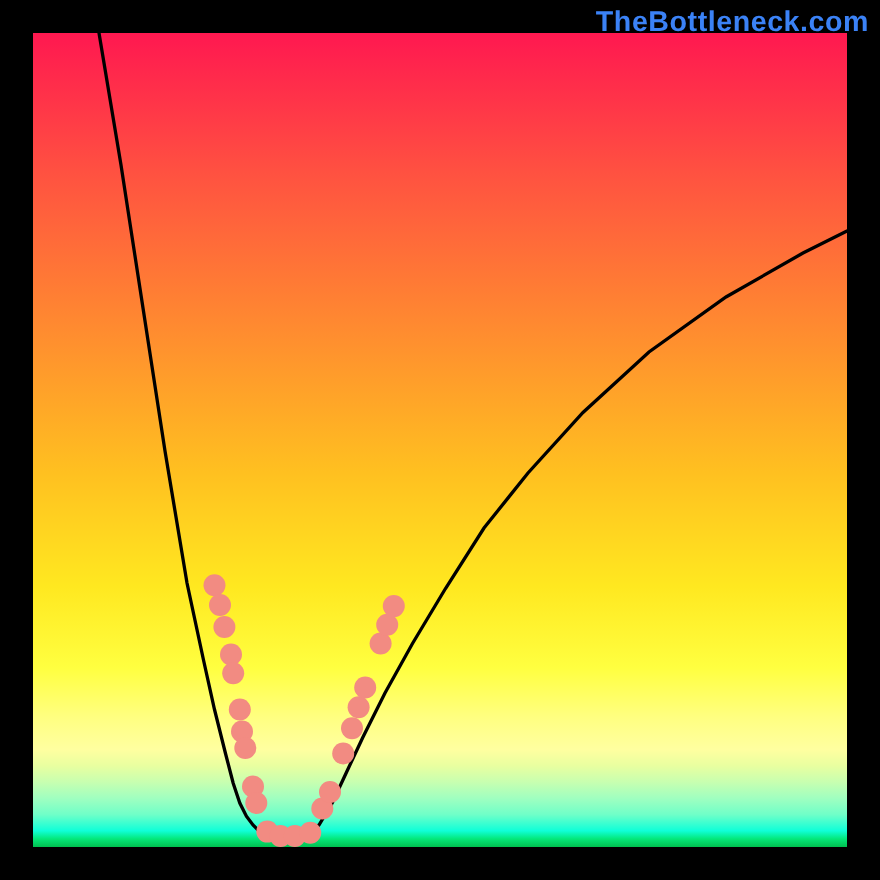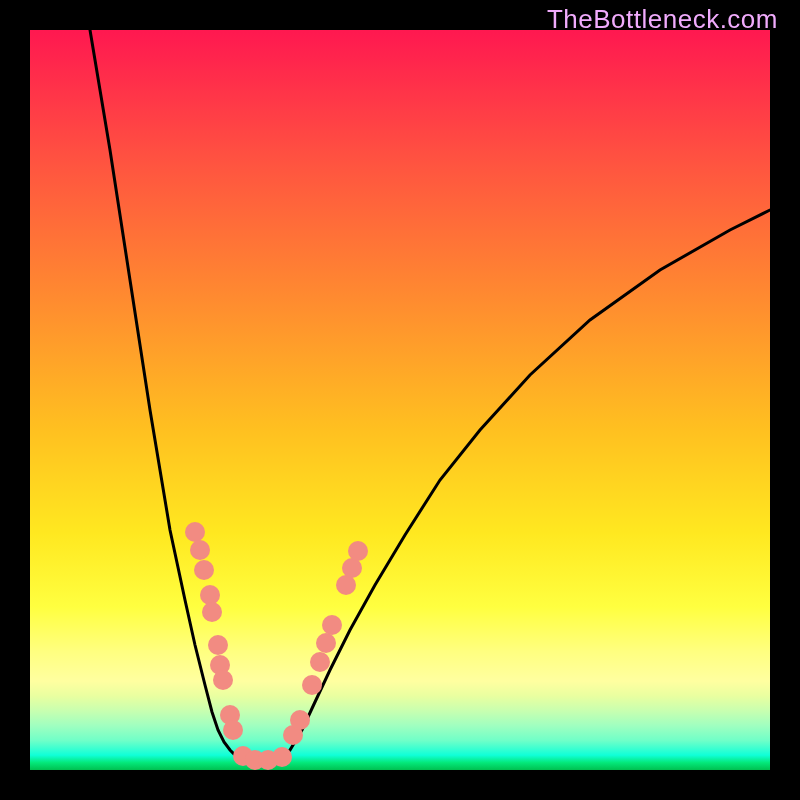--- a/index.html
+++ b/index.html
@@ -41,24 +41,24 @@
       #70ffc8 96%,
       #40ffd0 97%,
       #10ffd8 98%,
       #04e87a 99%,
       #00c050 100%
     );
   }
   .watermark {
     position: absolute;
     top: 4px;
-    right: 22px;
-    color: #f0abfc;
+    right: 10px;
+    color: #3b82f6;
     font-size: 26px;
-    font-weight: 400;
+    font-weight: 700;
     letter-spacing: 0.5px;
   }
   svg.overlay {
     position: absolute;
     left: 30px;
     top: 30px;
     width: 740px;
     height: 740px;
     overflow: visible;
   }

